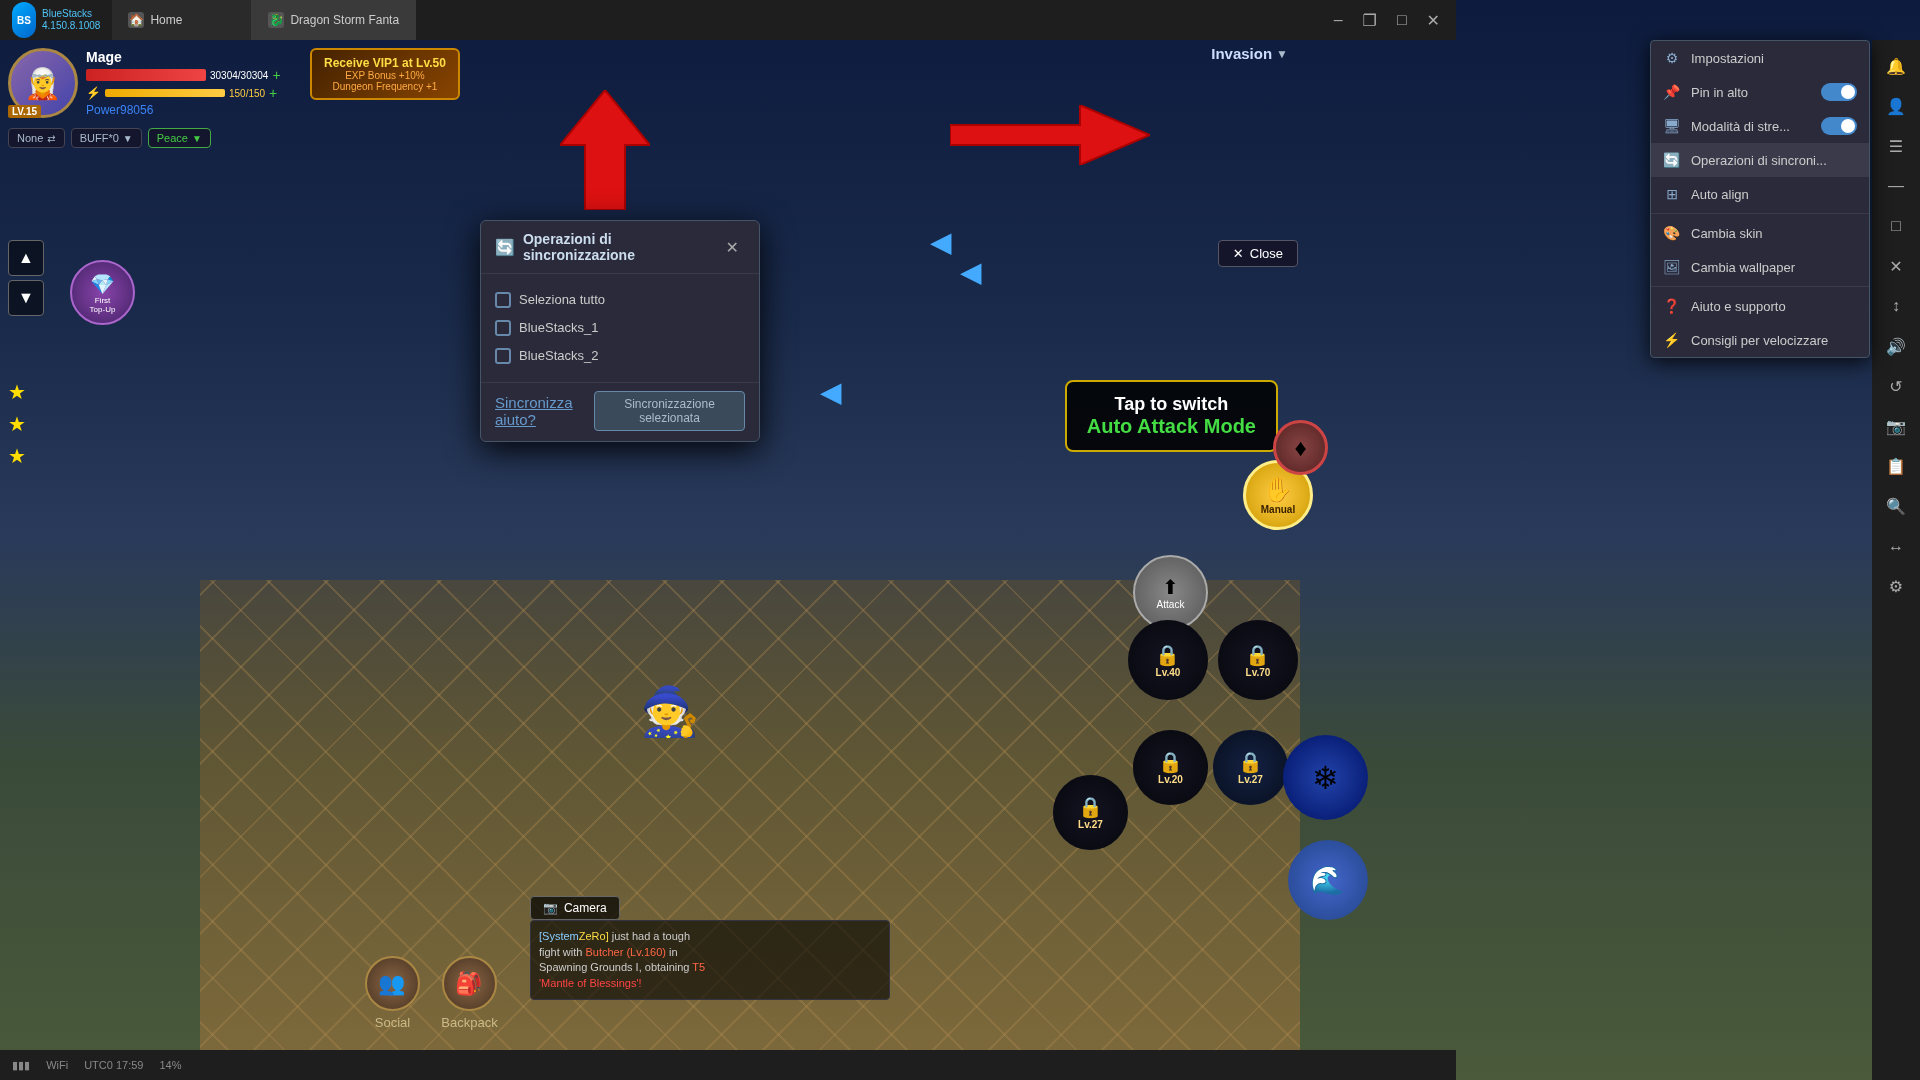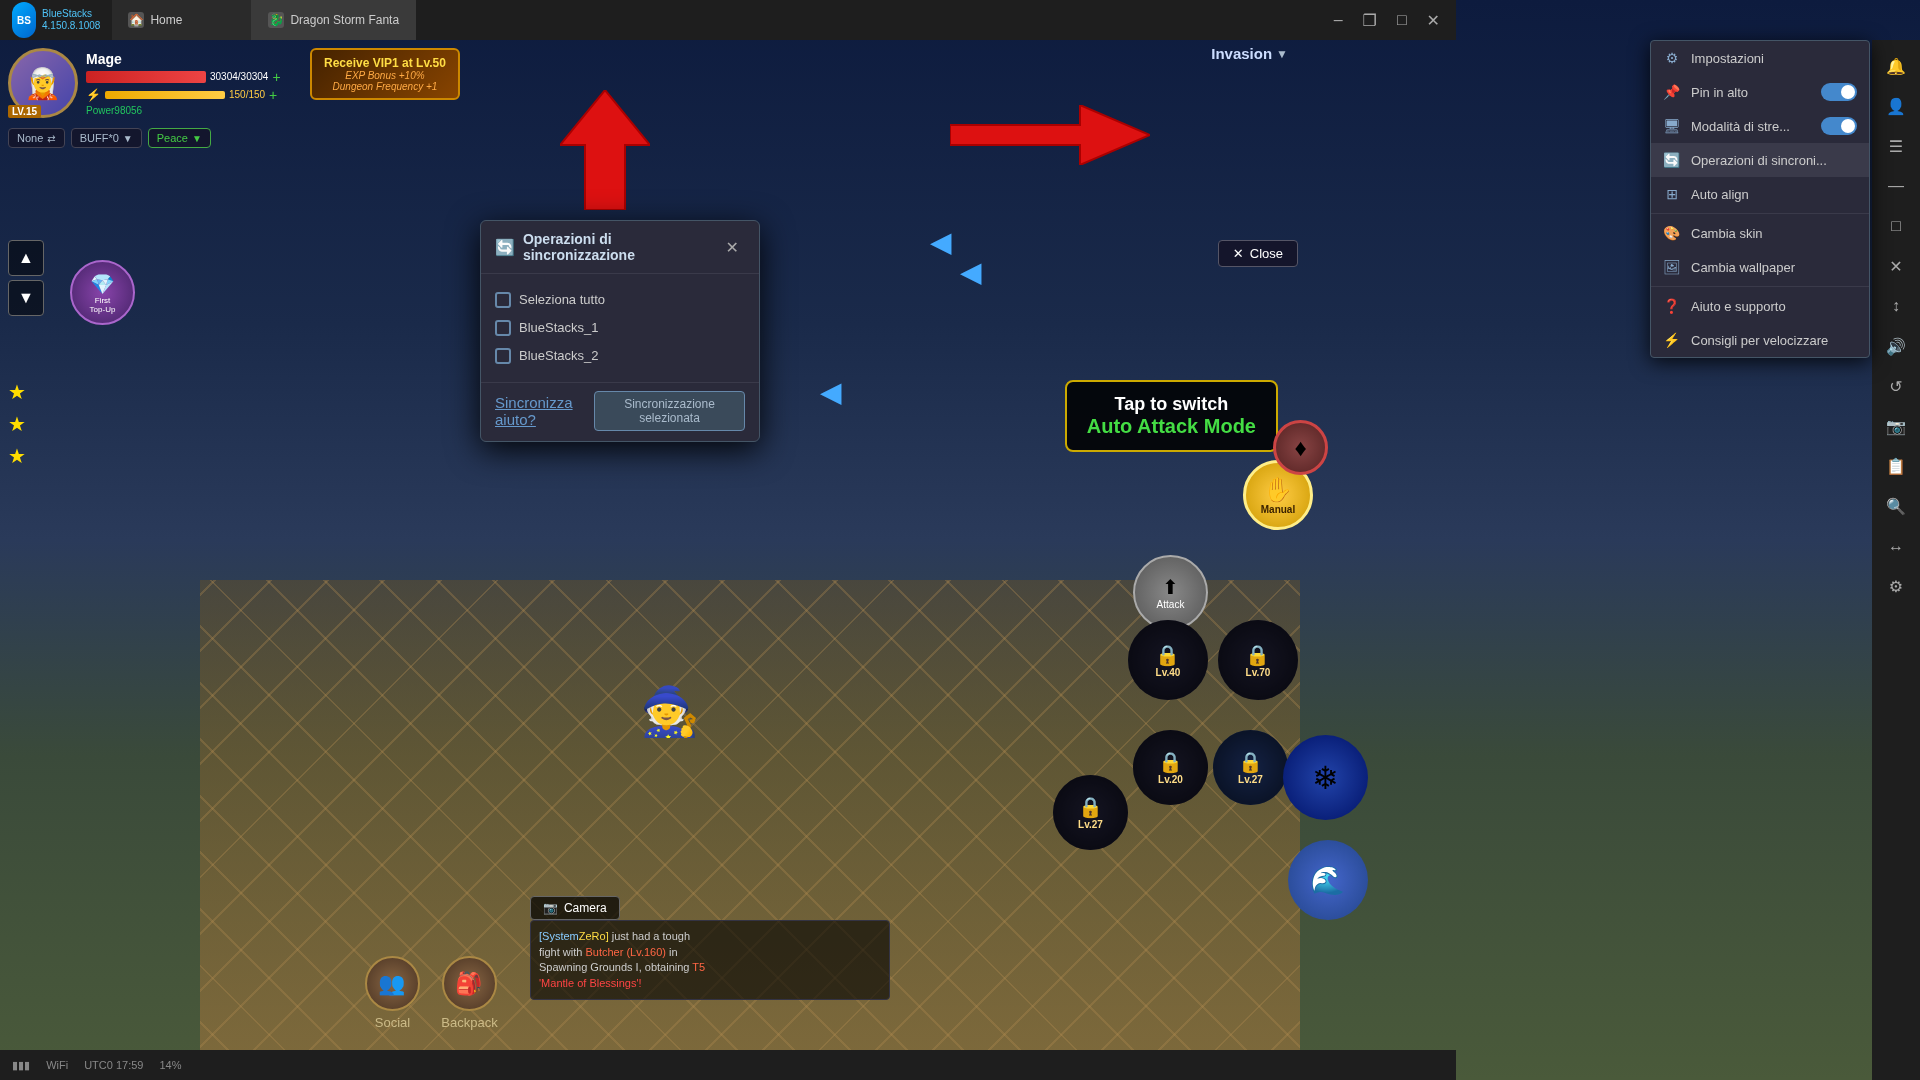--- a/index.html
+++ b/index.html
@@ -228,42 +228,42 @@
       position: absolute;
       bottom: 0; left: 0;
       background: #aa6600;
       color: white;
       font-size: 10px;
       font-weight: bold;
       padding: 1px 4px;
       border-radius: 2px;
     }
     .power-text {
-      font-size: 10px;
-      color: #22c55e;
+      font-size: 12px;
+      color: #3b82f6;
     }
 
     
     #vip-banner {
       position: absolute;
       top: 8px;
       left: 310px;
       background: linear-gradient(135deg, #442200, #884400);
       border: 2px solid #cc8800;
       border-radius: 6px;
       padding: 6px 12px;
       z-index: 30;
       text-align: center;
     }
     .vip-title {
       color: #ffdd44;
       font-size: 12px;
       font-weight: bold;
     }
-    .vip-sub { color: #ffaa44; font-size: 10px; font-style: italic; }
+    .vip-sub { color: #ffaa44; font-size: 10px; }
 
     
     #left-nav {
       position: absolute;
       top: 200px;
       left: 8px;
       display: flex;
       flex-direction: column;
       gap: 4px;
       z-index: 30;

